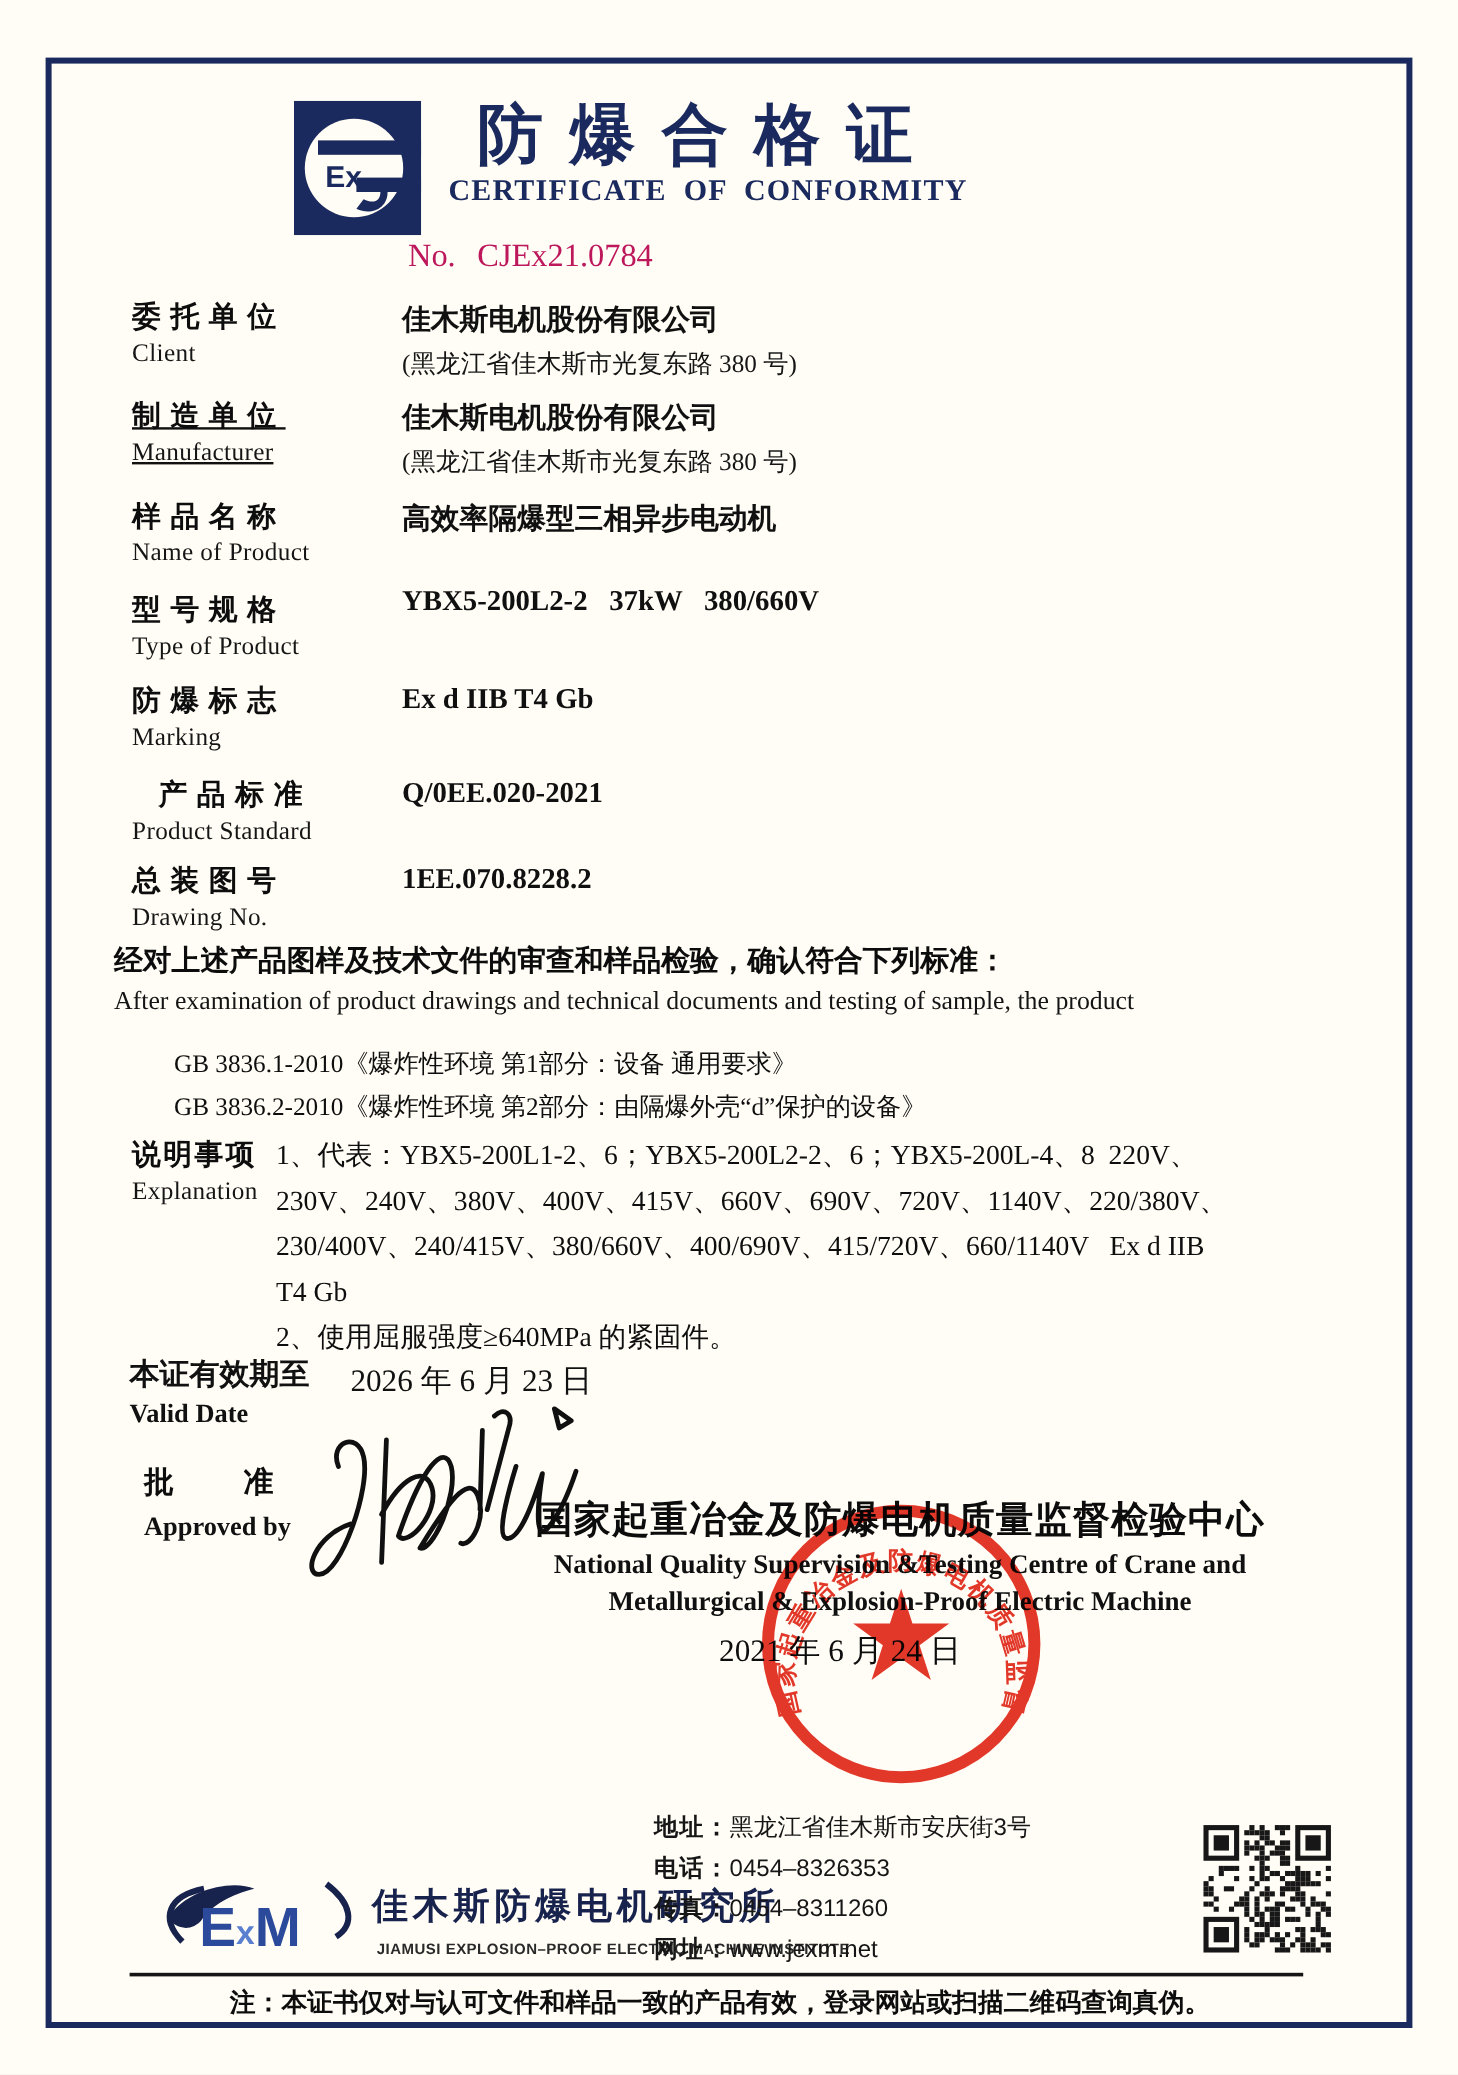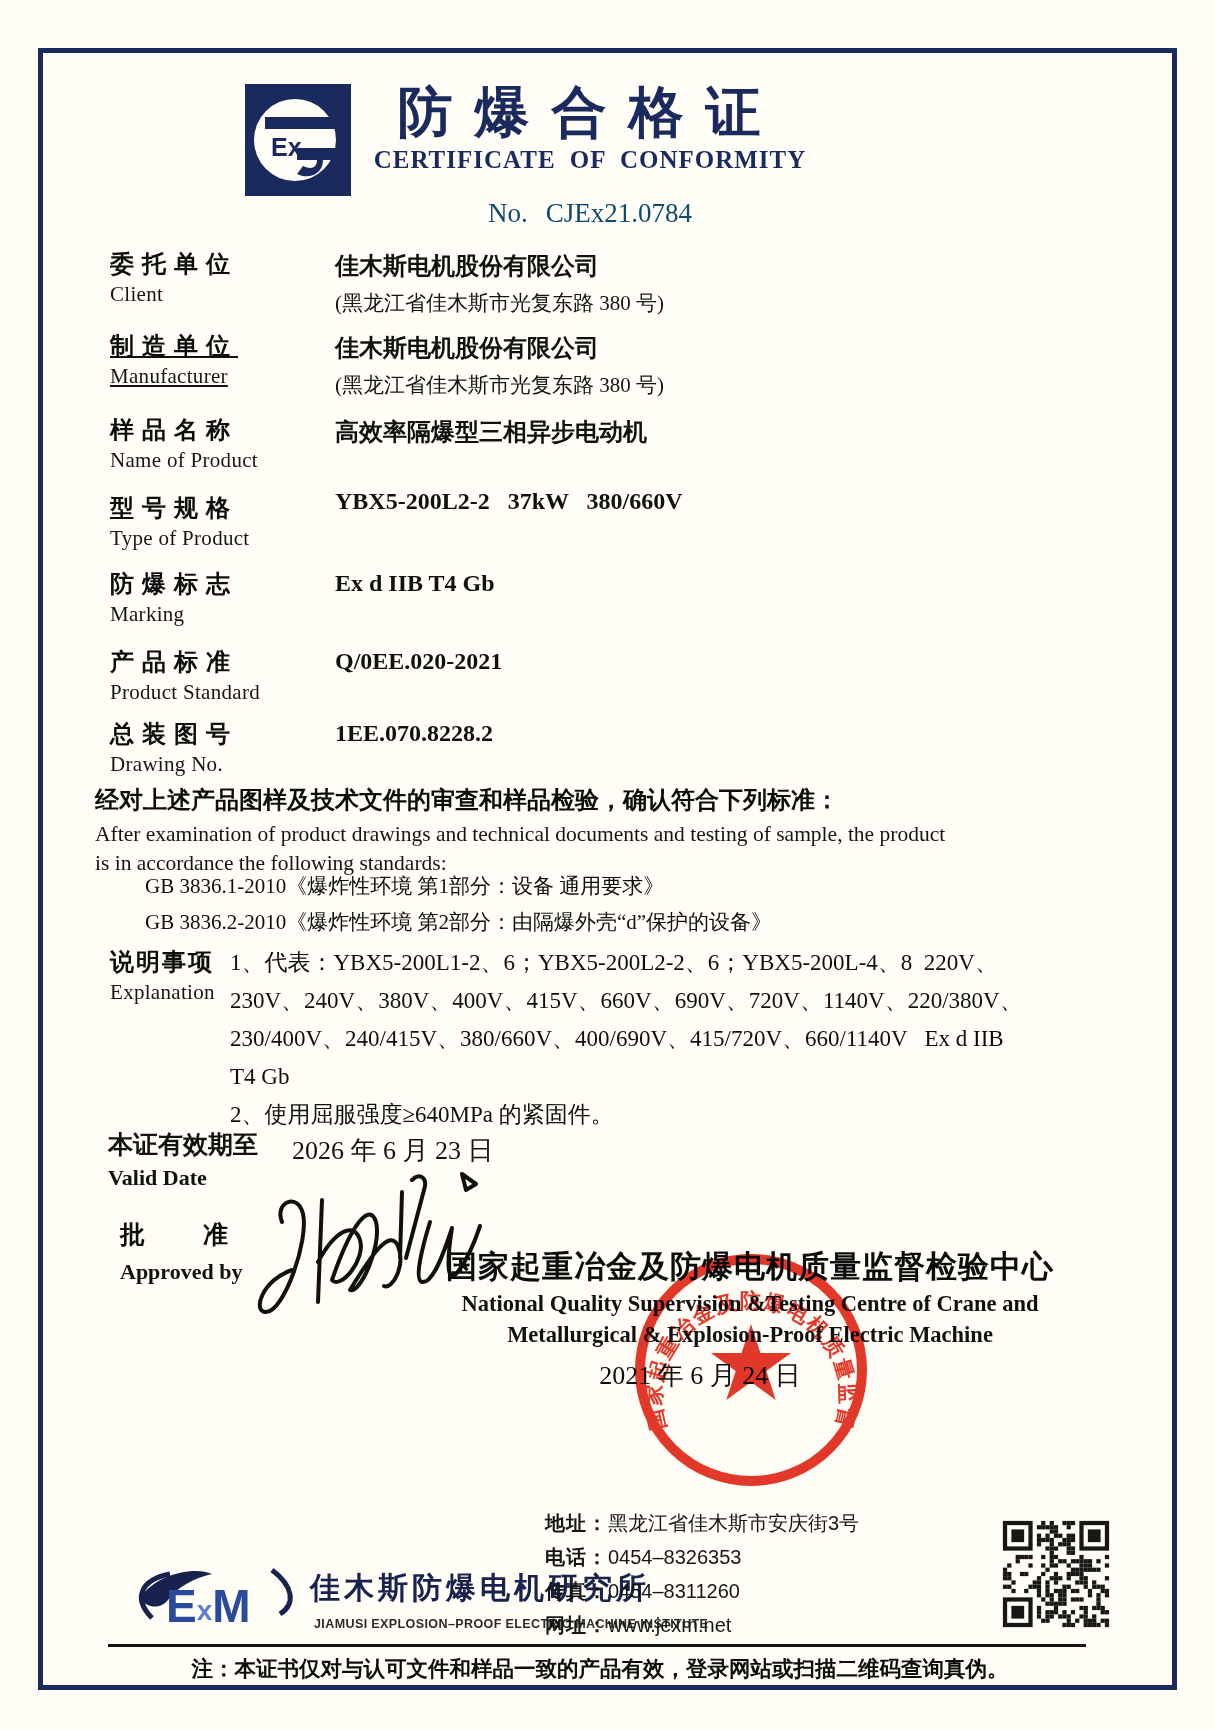--- a/index.html
+++ b/index.html
@@ -7,21 +7,21 @@
         font-family:"Liberation Serif","DejaVu Serif",serif;color:#111;overflow:hidden;}
   .frame{position:absolute;left:38px;top:48px;width:1129px;height:1632px;border:5px solid #1b2a5e;}
   .abs{position:absolute;}
   .cn-sans{font-family:"Liberation Sans","DejaVu Sans",sans-serif;}
   .pre{white-space:pre;}
 
   .title-cn{left:340px;top:76px;width:500px;text-align:center;font-size:55px;font-weight:bold;
             letter-spacing:22px;color:#1b2a5e;font-family:"Liberation Serif",serif;}
   .title-en{left:300px;top:146px;width:580px;text-align:center;font-size:25px;font-weight:bold;
             letter-spacing:1px;word-spacing:7px;color:#1b2a5e;}
-  .cert-no{left:340px;top:198px;width:500px;text-align:center;font-size:27px;color:#0c4a6e;}
+  .cert-no{left:340px;top:198px;width:500px;text-align:left;font-size:27px;color:#be185d;}
   .cert-no .num{margin-left:18px;}
 
   .f-label-cn{font-size:24px;font-weight:bold;letter-spacing:8px;color:#0d0d0d;}
   .f-label-en{font-size:21px;color:#151515;margin-top:2px;letter-spacing:.3px;}
   .f-value{font-size:24px;font-weight:bold;color:#101010;}
   .f-value2{font-size:21px;color:#151515;margin-top:7px;}
 
   .stmt-cn{left:95px;top:784px;width:1000px;font-size:24px;font-weight:bold;white-space:pre;color:#0c0c0c;}
   .stmt-en{left:95px;top:820px;width:1000px;font-size:21.5px;line-height:29px;color:#141414;}
   .std-line{left:145px;font-size:21px;white-space:pre;color:#0e0e0e;}
@@ -103,40 +103,39 @@
   </div>
 
   <div class="abs" style="left:110px;top:568px;">
     <div class="f-label-cn cn-sans">防爆标志</div>
     <div class="f-label-en">Marking</div>
   </div>
   <div class="abs" style="left:335px;top:570px;">
     <div class="f-value">Ex d IIB T4 Gb</div>
   </div>
 
-  <div class="abs" style="left:110px;top:646px;">
+  <div class="abs" style="left:110px;top:646px;text-align:right;">
     <div class="f-label-cn cn-sans">产品标准</div>
     <div class="f-label-en">Product Standard</div>
   </div>
   <div class="abs" style="left:335px;top:648px;">
     <div class="f-value">Q/0EE.020-2021</div>
   </div>
 
   <div class="abs" style="left:110px;top:718px;">
     <div class="f-label-cn cn-sans">总装图号</div>
     <div class="f-label-en">Drawing No.</div>
   </div>
   <div class="abs" style="left:335px;top:720px;">
     <div class="f-value">1EE.070.8228.2</div>
   </div>
 
   <div class="abs stmt-cn cn-sans">经对上述产品图样及技术文件的审查和样品检验，确认符合下列标准：</div>
   <div class="abs stmt-en">
     <div>After examination of product drawings and technical documents and testing of sample, the product</div>
-    <div>is in accordance the following standards:</div>
   </div>
   <div class="abs std-line" style="top:872px;">GB 3836.1-2010《爆炸性环境 第1部分：设备 通用要求》</div>
   <div class="abs std-line" style="top:908px;">GB 3836.2-2010《爆炸性环境 第2部分：由隔爆外壳“d”保护的设备》</div>
 
   <div class="abs" style="left:110px;top:946px;">
     <div class="f-label-cn cn-sans" style="letter-spacing:2px;">说明事项</div>
     <div class="f-label-en">Explanation</div>
   </div>
   <div class="abs" style="left:230px;top:944px;">
     <div class="exp-line">1、代表：YBX5-200L1-2、6；YBX5-200L2-2、6；YBX5-200L-4、8  220V、</div>

